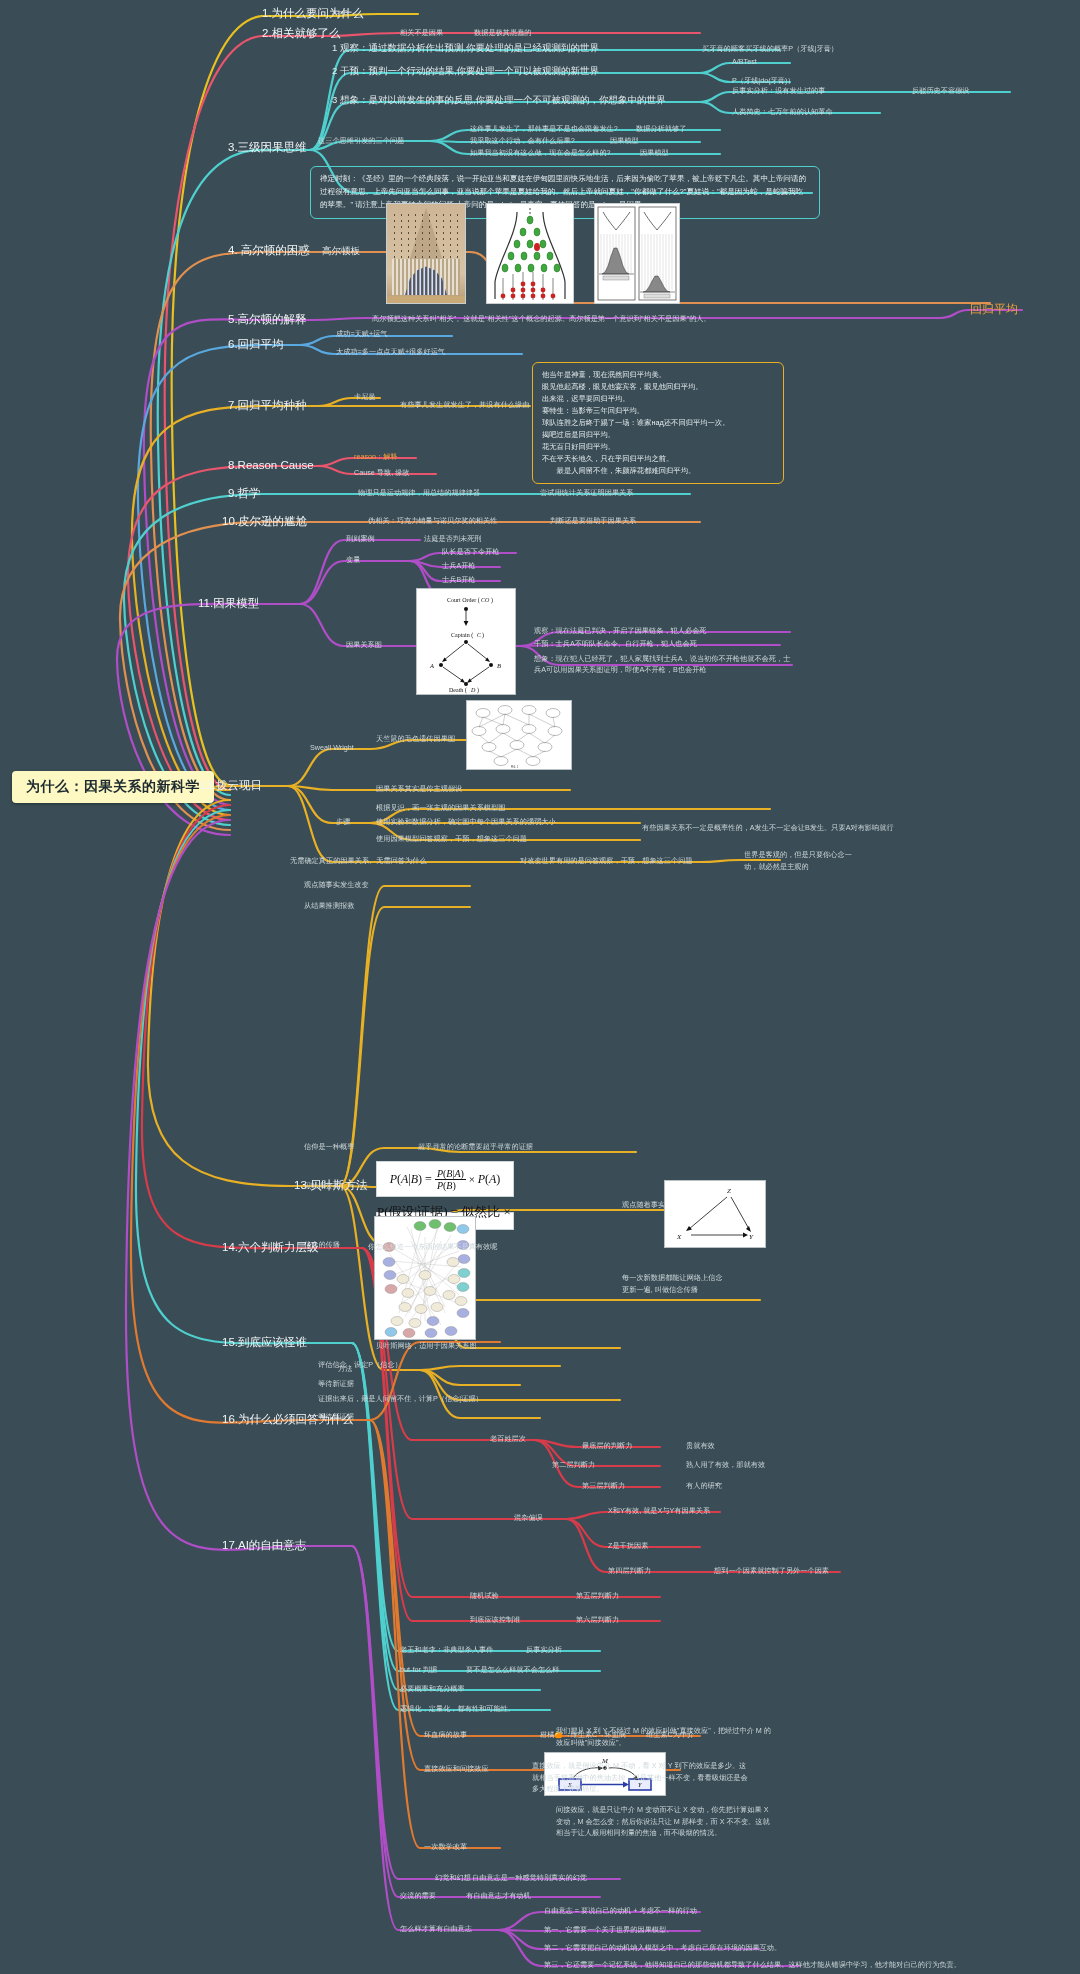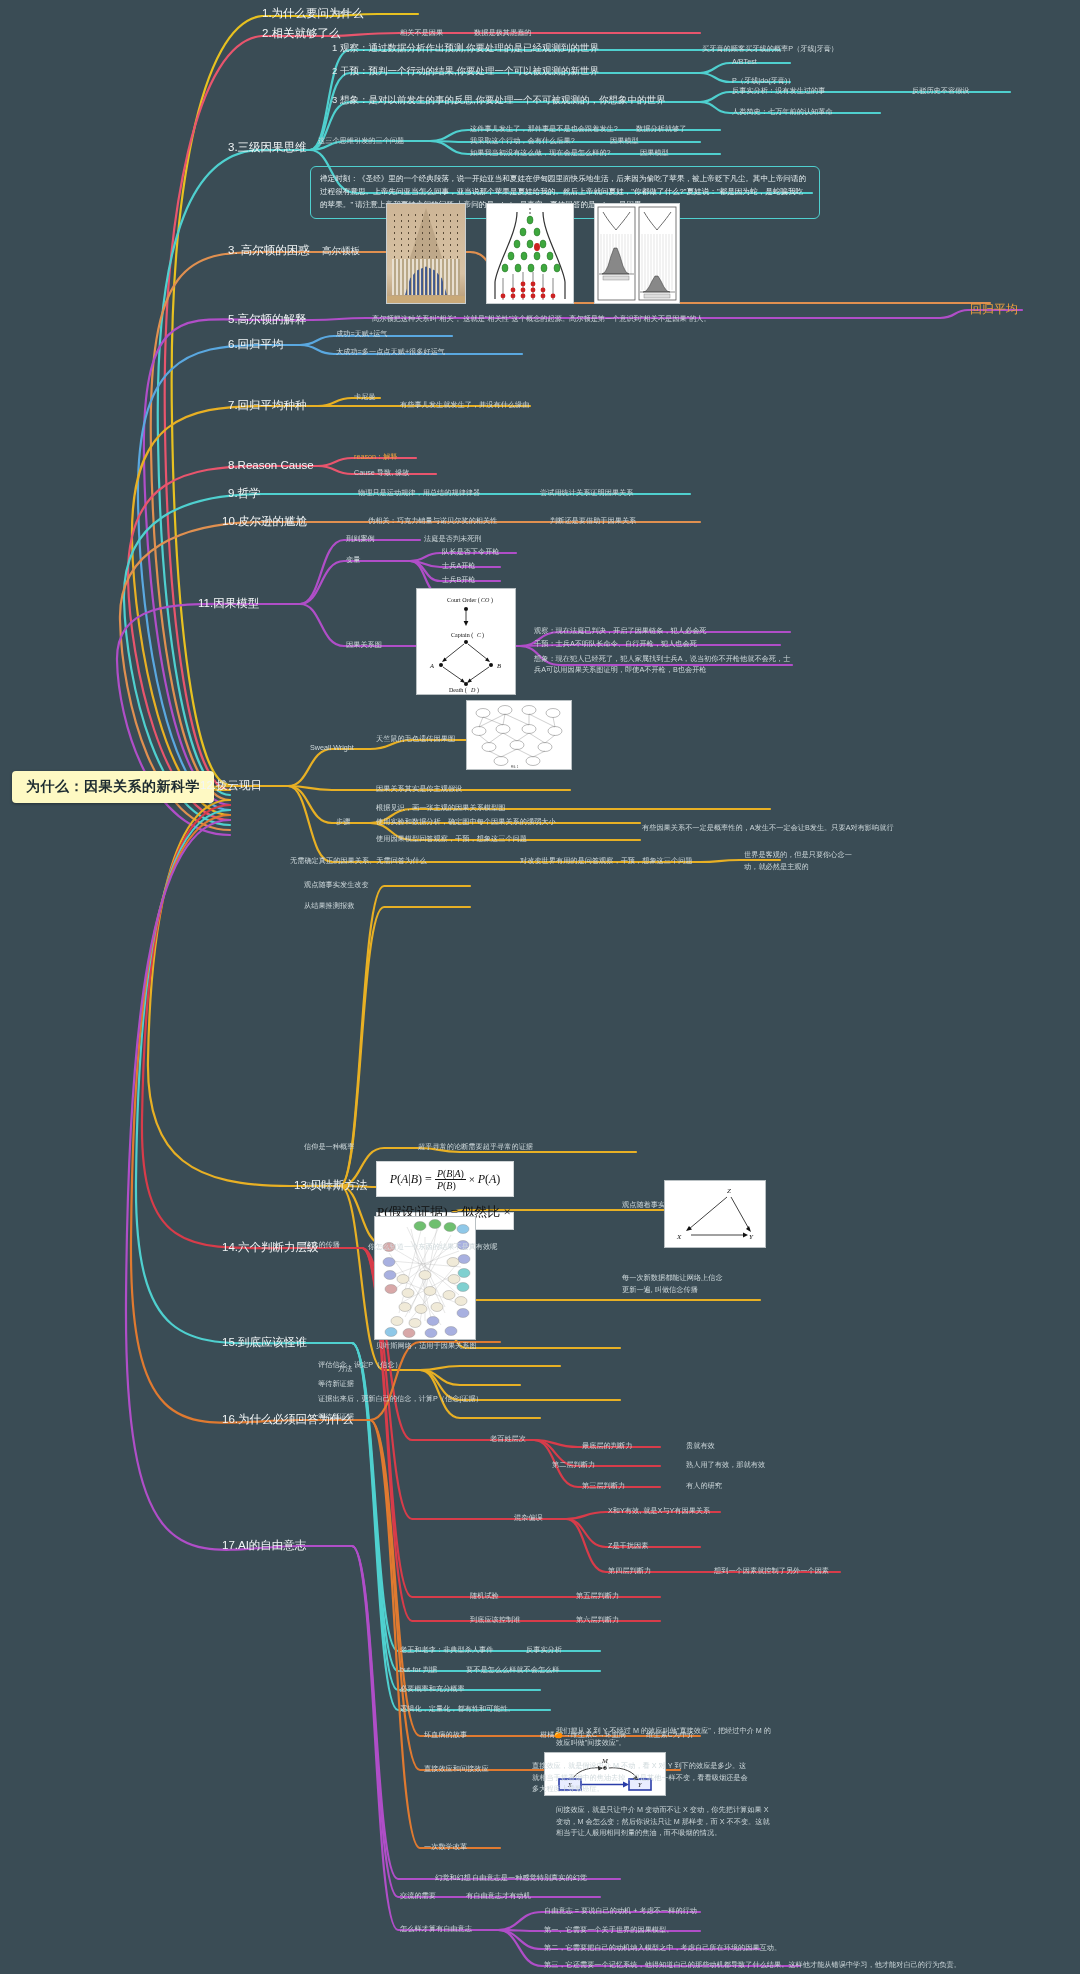--- a/index.html
+++ b/index.html
@@ -271,21 +271,21 @@
   <div class="node tiny" style="left:470px;top:124px;">这件事儿发生了，那件事是不是也会跟着发生?</div>
   <div class="node tiny" style="left:636px;top:124px;">数据分析就够了</div>
   <div class="node tiny" style="left:470px;top:136px;">我采取这个行动，会有什么后果?</div>
   <div class="node tiny" style="left:610px;top:136px;">因果模型</div>
   <div class="node tiny" style="left:470px;top:148px;">如果我当初没有这么做，现在会是怎么样的?</div>
   <div class="node tiny" style="left:640px;top:148px;">因果模型</div>
 
   <div class="node boxed" style="left:310px;top:166px;width:490px;">禅定时刻：《圣经》里的一个经典段落，说一开始亚当和夏娃在伊甸园里面快乐地生活，后来因为偷吃了苹果，被上帝贬下凡尘。其中上帝问话的过程很有意思。上帝先问亚当怎么回事，亚当说那个苹果是夏娃给我的。然后上帝就问夏娃，"你都做了什么?"夏娃说："都是因为蛇，是蛇骗我吃的苹果。"
 请注意上帝和夏娃之间的问答,上帝问的是 what，是事实。夏娃回答的是 why，是因果。</div>
 
-  <div class="node lvl1" style="left:228px;top:243px;">3. 高尔顿的困惑</div>
+  <div class="node lvl1" style="left:228px;top:243px;">4. 高尔顿的困惑</div>
   <div class="node lvl2" style="left:322px;top:245px;">高尔顿板</div>
 
   <div class="imgbox galton1" style="left:386px;top:203px;width:78px;height:99px;">
     <div style="position:absolute;left:50%;top:4px;width:0;height:0;margin-left:-18px;
        border-left:18px solid transparent;border-right:18px solid transparent;border-bottom:56px solid rgba(150,125,95,.35);"></div>
     <div style="position:absolute;left:4px;top:8px;right:4px;height:54px;
        background:
          repeating-linear-gradient(to bottom, transparent 0 5px, transparent 5px 6px),
          radial-gradient(circle, #5b4c38 0.8px, transparent 1px) 0 0/7px 6px;"></div>
     <div style="position:absolute;left:5px;bottom:8px;right:5px;height:36px;
@@ -391,20 +391,29 @@
   <div class="node tiny" style="left:372px;top:314px;">高尔顿把这种关系叫"相关"。这就是"相关性"这个概念的起源。高尔顿是第一个意识到"相关不是因果"的人。</div>
   <div class="node hl-orange" style="left:970px;top:302px;">回归平均</div>
 
   <div class="node lvl1" style="left:228px;top:337px;">6.回归平均</div>
   <div class="node tiny" style="left:336px;top:329px;">成功=天赋+运气</div>
   <div class="node tiny" style="left:336px;top:347px;">大成功=多一点点天赋+很多好运气</div>
 
   <div class="node lvl1" style="left:228px;top:398px;">7.回归平均种种</div>
   <div class="node tiny" style="left:354px;top:392px;">卡尼曼</div>
   <div class="node tiny" style="left:400px;top:400px;">有些事儿发生就发生了，并没有什么缘由</div>
+  <div class="node boxed-yellow" style="left:532px;top:362px;width:232px;white-space:pre-line;">他当年是神童，现在泯然回归平均美。
+眼见他起高楼，眼见他宴宾客，眼见他回归平均。
+出来混，迟早要回归平均。
+赛特生：当影帝三年回归平均。
+球队连胜之后终于踢了一场：谁家над还不回归平均一次。
+揭吧过后是回归平均。
+花无百日好回归平均。
+不在平天长地久，只在乎回归平均之前。
+　　最是人间留不住，朱颜辞花都难回归平均。</div>
 
   <div class="node lvl1" style="left:228px;top:458px;">8.Reason Cause</div>
   <div class="node tiny" style="left:354px;top:452px;color:#f0a13c;">reason：解释</div>
   <div class="node tiny" style="left:354px;top:468px;">Cause 导致, 缘故</div>
 
   <div class="node lvl1" style="left:228px;top:486px;">9.哲学</div>
   <div class="node tiny" style="left:358px;top:488px;">物理只是运动规律，用总结的规律律器</div>
   <div class="node tiny" style="left:540px;top:488px;">尝试用统计关系证明因果关系</div>
 
   <div class="node lvl1" style="left:222px;top:514px;">10.皮尔逊的尴尬</div>
@@ -605,21 +614,21 @@
       </g>
     </svg>
   </div>
   <div class="node tiny" style="left:376px;top:1341px;">贝叶斯网络，适用于因果关系图</div>
   <div class="node tiny" style="left:622px;top:1272px;width:150px;white-space:pre-line;line-height:1.7;">每一次新数据都能让网络上信念
 更新一遍, 叫做信念传播</div>
 
   <div class="node tiny" style="left:338px;top:1364px;">方法</div>
   <div class="node tiny" style="left:318px;top:1360px;">评估信念，设定P（信念）</div>
   <div class="node tiny" style="left:318px;top:1379px;">等待新证据</div>
-  <div class="node tiny" style="left:318px;top:1394px;">证据出来后，更新自己的信念，计算P（信念|证据）</div>
+  <div class="node tiny" style="left:318px;top:1394px;">证据出来后，最是人间留不住，计算P（信念|证据）</div>
   <div class="node tiny" style="left:318px;top:1412px;">等待新证据</div>
 
   <div class="node lvl1" style="left:222px;top:1240px;">14.六个判断力层级</div>
   <div class="node tiny" style="left:368px;top:1242px;">你怎么知道一个东西的结果不是真有效呢</div>
 
   <div class="node tiny" style="left:490px;top:1434px;">老百姓层次</div>
   <div class="node tiny" style="left:582px;top:1441px;">最底层的判断力</div>
   <div class="node tiny" style="left:686px;top:1441px;">贵就有效</div>
   <div class="node tiny" style="left:552px;top:1460px;">第二层判断力</div>
   <div class="node tiny" style="left:686px;top:1460px;">熟人用了有效，那就有效</div>

